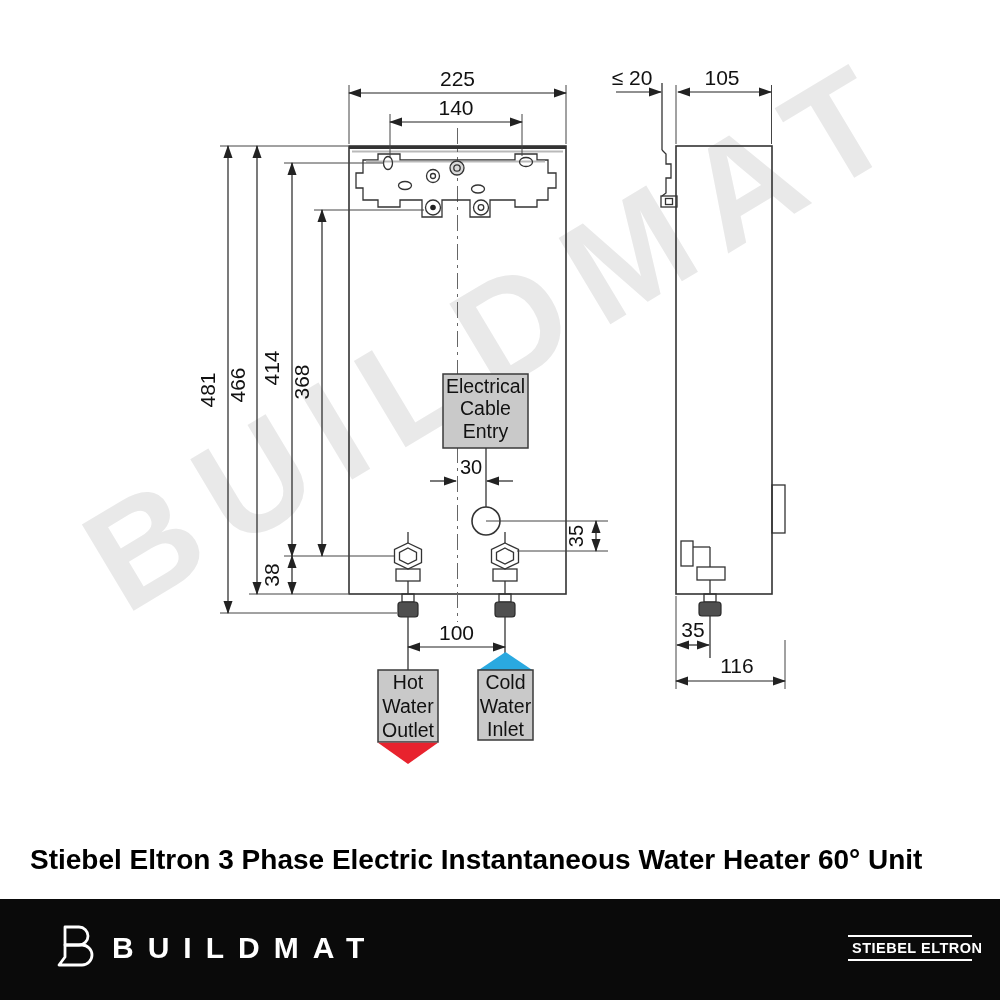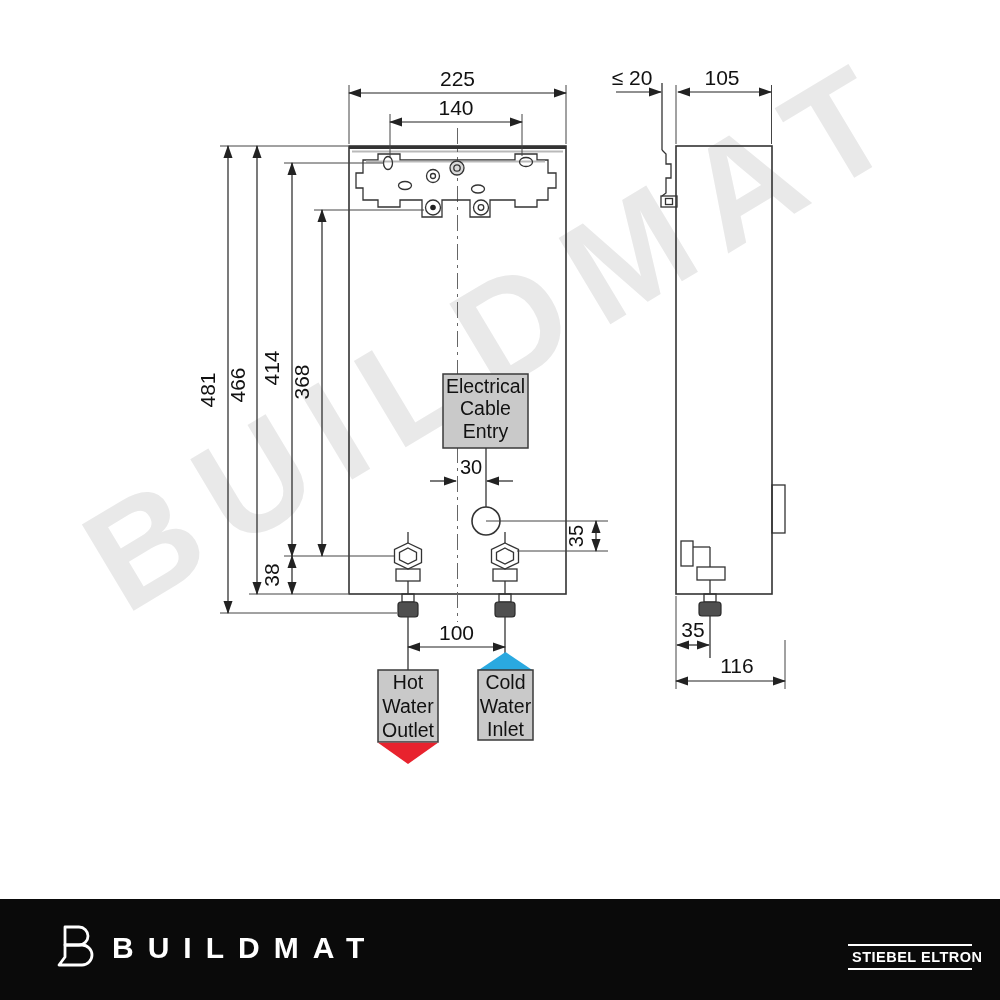--- a/index.html
+++ b/index.html
@@ -20,21 +20,21 @@
   .boxtxt{font-size:19.5px;fill:#111;}
   .dark{fill:#4f4f4f;stroke:#2a2a2a;stroke-width:1.2;}
   .title{position:absolute;left:30px;top:844px;font-size:28px;font-weight:700;color:#000;
          white-space:nowrap;z-index:2;}
   .footer{position:absolute;left:0;top:899px;width:1000px;height:101px;background:#0a0a0a;z-index:3;}
   .brand{position:absolute;left:112px;top:32px;color:#fff;font-size:30px;font-weight:700;
          letter-spacing:14px;white-space:nowrap;}
   .logo{position:absolute;left:52px;top:22px;}
   .badge{position:absolute;right:28px;top:36px;width:116px;border-top:2px solid #fff;
          border-bottom:2px solid #fff;padding:3px 4px;color:#fff;font-size:14.5px;
-         font-weight:700;letter-spacing:0.5px;text-align:center;white-space:nowrap;margin-top:9px;}
+         font-weight:700;letter-spacing:0.5px;text-align:center;white-space:nowrap;}
 </style>
 </head>
 <body>
 
 <div id="canvas">
 
   <div class="watermark">BUILDMAT</div>
 
   <svg class="diagram" width="1000" height="840" viewBox="0 0 1000 840">
     <defs>
@@ -196,20 +196,21 @@
       <line class="ref" x1="676" y1="596" x2="676" y2="689"></line>
       <line class="dim" x1="677" y1="645" x2="709" y2="645" marker-start="url(#ah)" marker-end="url(#ah)"></line>
       <text class="dimtxt-lg" x="693" y="637" text-anchor="middle">35</text>
 
       <line class="ref" x1="785" y1="640" x2="785" y2="689"></line>
       <line class="dim" x1="676" y1="681" x2="785" y2="681" marker-start="url(#ah)" marker-end="url(#ah)"></line>
       <text class="dimtxt-lg" x="737" y="673" text-anchor="middle">116</text>
     </g>
   </svg>
 
+  <div class="title">Stiebel Eltron 3 Phase Electric Instantaneous Water Heater 60° Unit</div>
 
   <div class="footer">
     <svg class="logo" width="50" height="56" viewBox="0 0 50 56">
       <g fill="none" stroke="#fff" stroke-width="2.8" stroke-linejoin="round">
         <path d="M13,6 H27 A9 9 0 0 1 36 15 A9 9 0 0 1 27 24 H13 Z"></path>
         <path d="M13,24 H30 A10 10 0 0 1 40 34 A10 10 0 0 1 30 44 H7 L13,36 Z"></path>
       </g>
     </svg>
     <div class="brand">BUILDMAT</div>
     <div class="badge">STIEBEL ELTRON</div>

